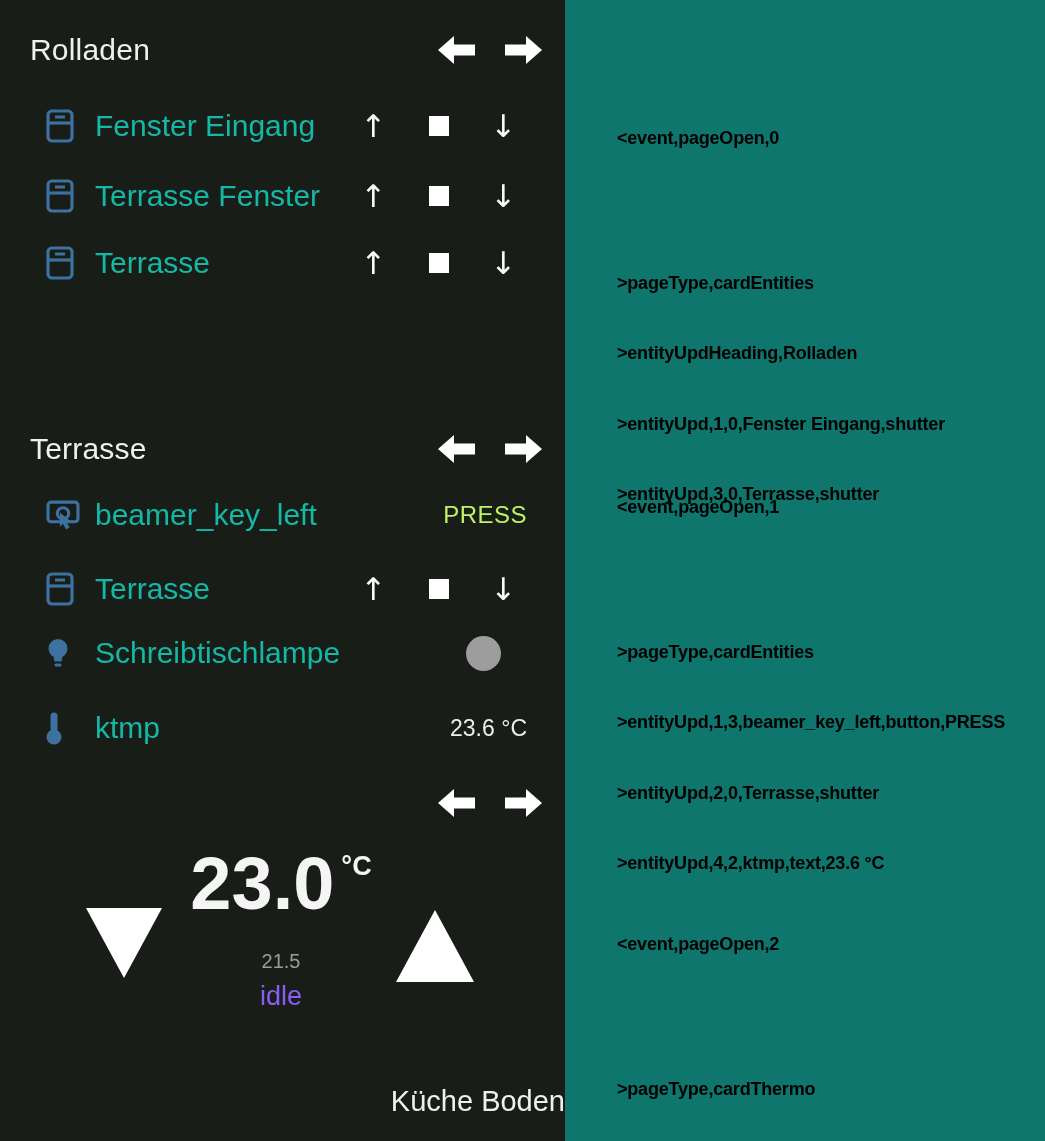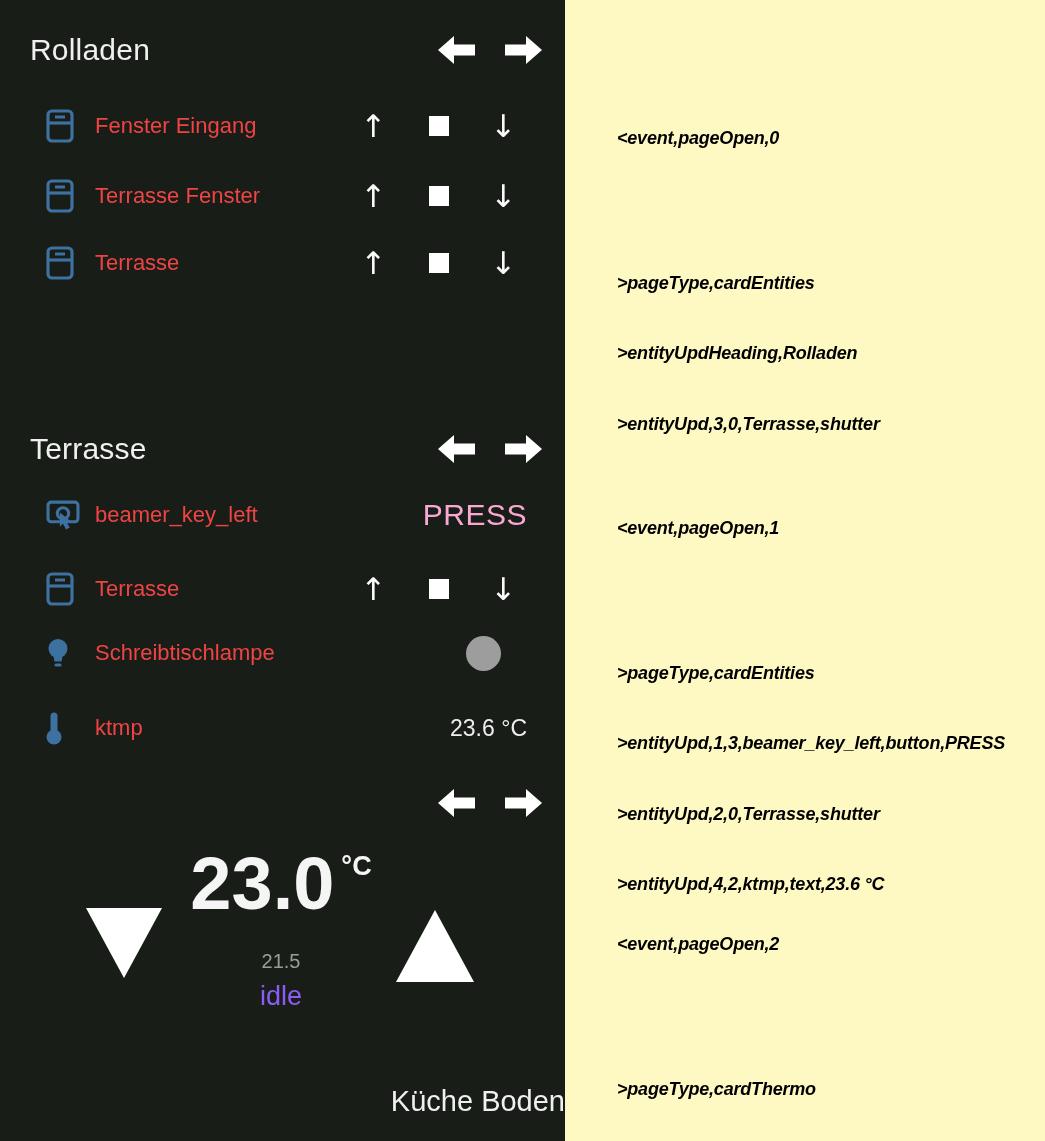--- a/index.html
+++ b/index.html
@@ -55,41 +55,41 @@
   }
   .entity-icon {
     width: 36px;
     display: flex;
     align-items: center;
     justify-content: flex-start;
     flex: none;
   }
   .row-label {
     margin-left: 13px;
-    font-size: 22px;
-    color: #ef4444;
+    font-size: 30px;
+    color: #14b8a6;
     white-space: nowrap;
   }
   .shutter-controls { margin-left: auto; display: flex; }
   .ctl {
     width: 65px; height: 44px;
     display: flex; align-items: center; justify-content: center;
     background: none; border: none; padding: 0; cursor: pointer;
     color: #fafafa;
     font-family: "DejaVu Sans", sans-serif;
     font-size: 31px; line-height: 1;
   }
   .stop-square { width: 20px; height: 20px; background: #ffffff; display: block; }
 
   .row-value {
     margin-left: auto; margin-right: 9px;
     font-size: 23px; color: #ededed; white-space: nowrap;
   }
   .row-value.press {
-    color: #f9a8d4; font-size: 30px; letter-spacing: 0.5px;
+    color: #bef264; font-size: 24px; letter-spacing: 0.5px;
     background: none; border: none; padding: 0; cursor: pointer;
     font-family: "Liberation Sans", sans-serif;
   }
 
   .toggle {
     margin-left: auto; margin-right: 9px;
     position: relative; width: 58px; height: 27px;
     background: none; border: none; padding: 0; cursor: pointer;
   }
   .toggle-track { width: 58px; height: 27px; border-radius: 14px; background: #4c4c4c; }
@@ -132,22 +132,21 @@
     background: none; border: none; padding: 0; cursor: pointer;
   }
   .tri-down { left: 86px; top: 908px; }
   .tri-up   { left: 396px; top: 910px; }
 
   
   .log-col {
     position: absolute;
     left: 565px; top: 0;
     width: 480px; height: 1141px;
-    background: #fef9c3;
-    font-style: italic;
+    background: #0f766e;
   }
   .log-block {
     position: absolute;
     left: 52px;
     font-family: "Liberation Sans", sans-serif;
     font-weight: 700;
     font-size: 18px;
     letter-spacing: -0.2px;
     line-height: 23.5px;
     color: #000000;
@@ -360,25 +359,26 @@
     </section>
   </div>
 
   <div class="log-col">
 
     <div class="log-block" style="top:80px">
       <div>&lt;event,pageOpen,0</div>
       <div class="log-lines">
         <div>&gt;pageType,cardEntities</div>
         <div>&gt;entityUpdHeading,Rolladen</div>
+        <div>&gt;entityUpd,1,0,Fenster Eingang,shutter</div>
         <div>&gt;entityUpd,3,0,Terrasse,shutter</div>
       </div>
     </div>
 
-    <div class="log-block" style="top:470px">
+    <div class="log-block" style="top:449px">
       <div>&lt;event,pageOpen,1</div>
       <div class="log-lines">
         <div>&gt;pageType,cardEntities</div>
         <div>&gt;entityUpd,1,3,beamer_key_left,button,PRESS</div>
         <div>&gt;entityUpd,2,0,Terrasse,shutter</div>
         <div>&gt;entityUpd,4,2,ktmp,text,23.6 °C</div>
       </div>
     </div>
 
     <div class="log-block" style="top:886px">

